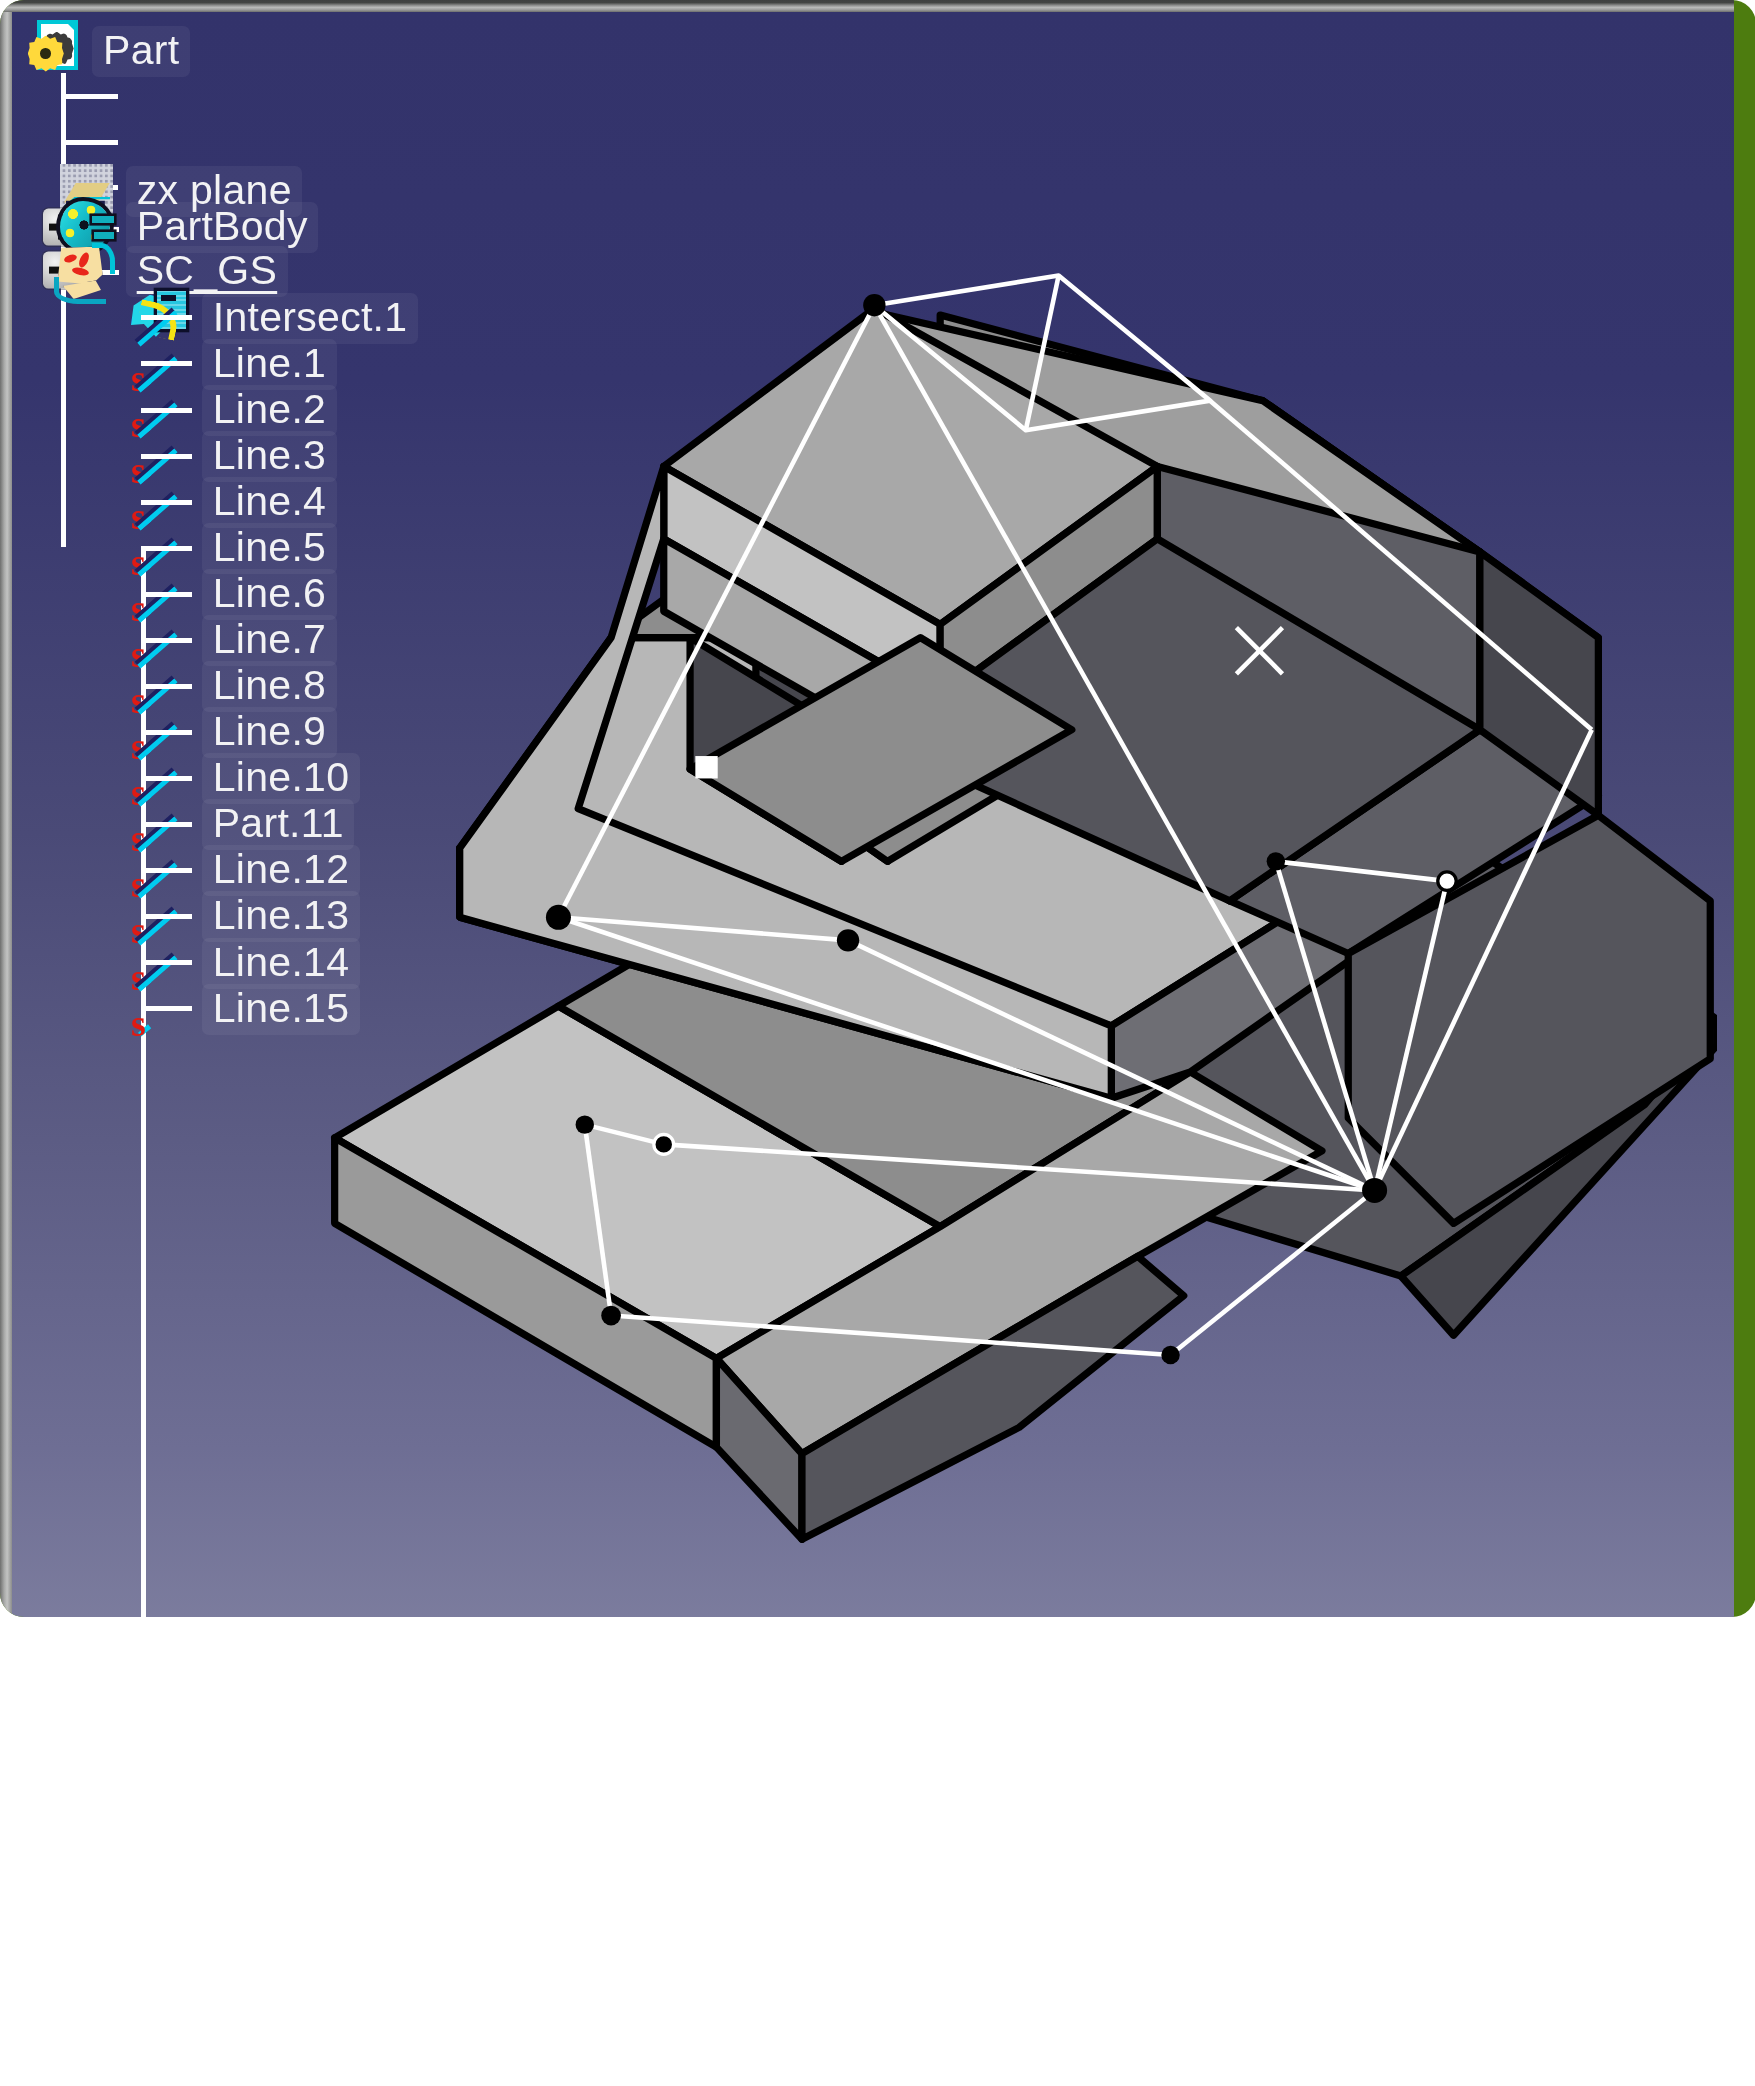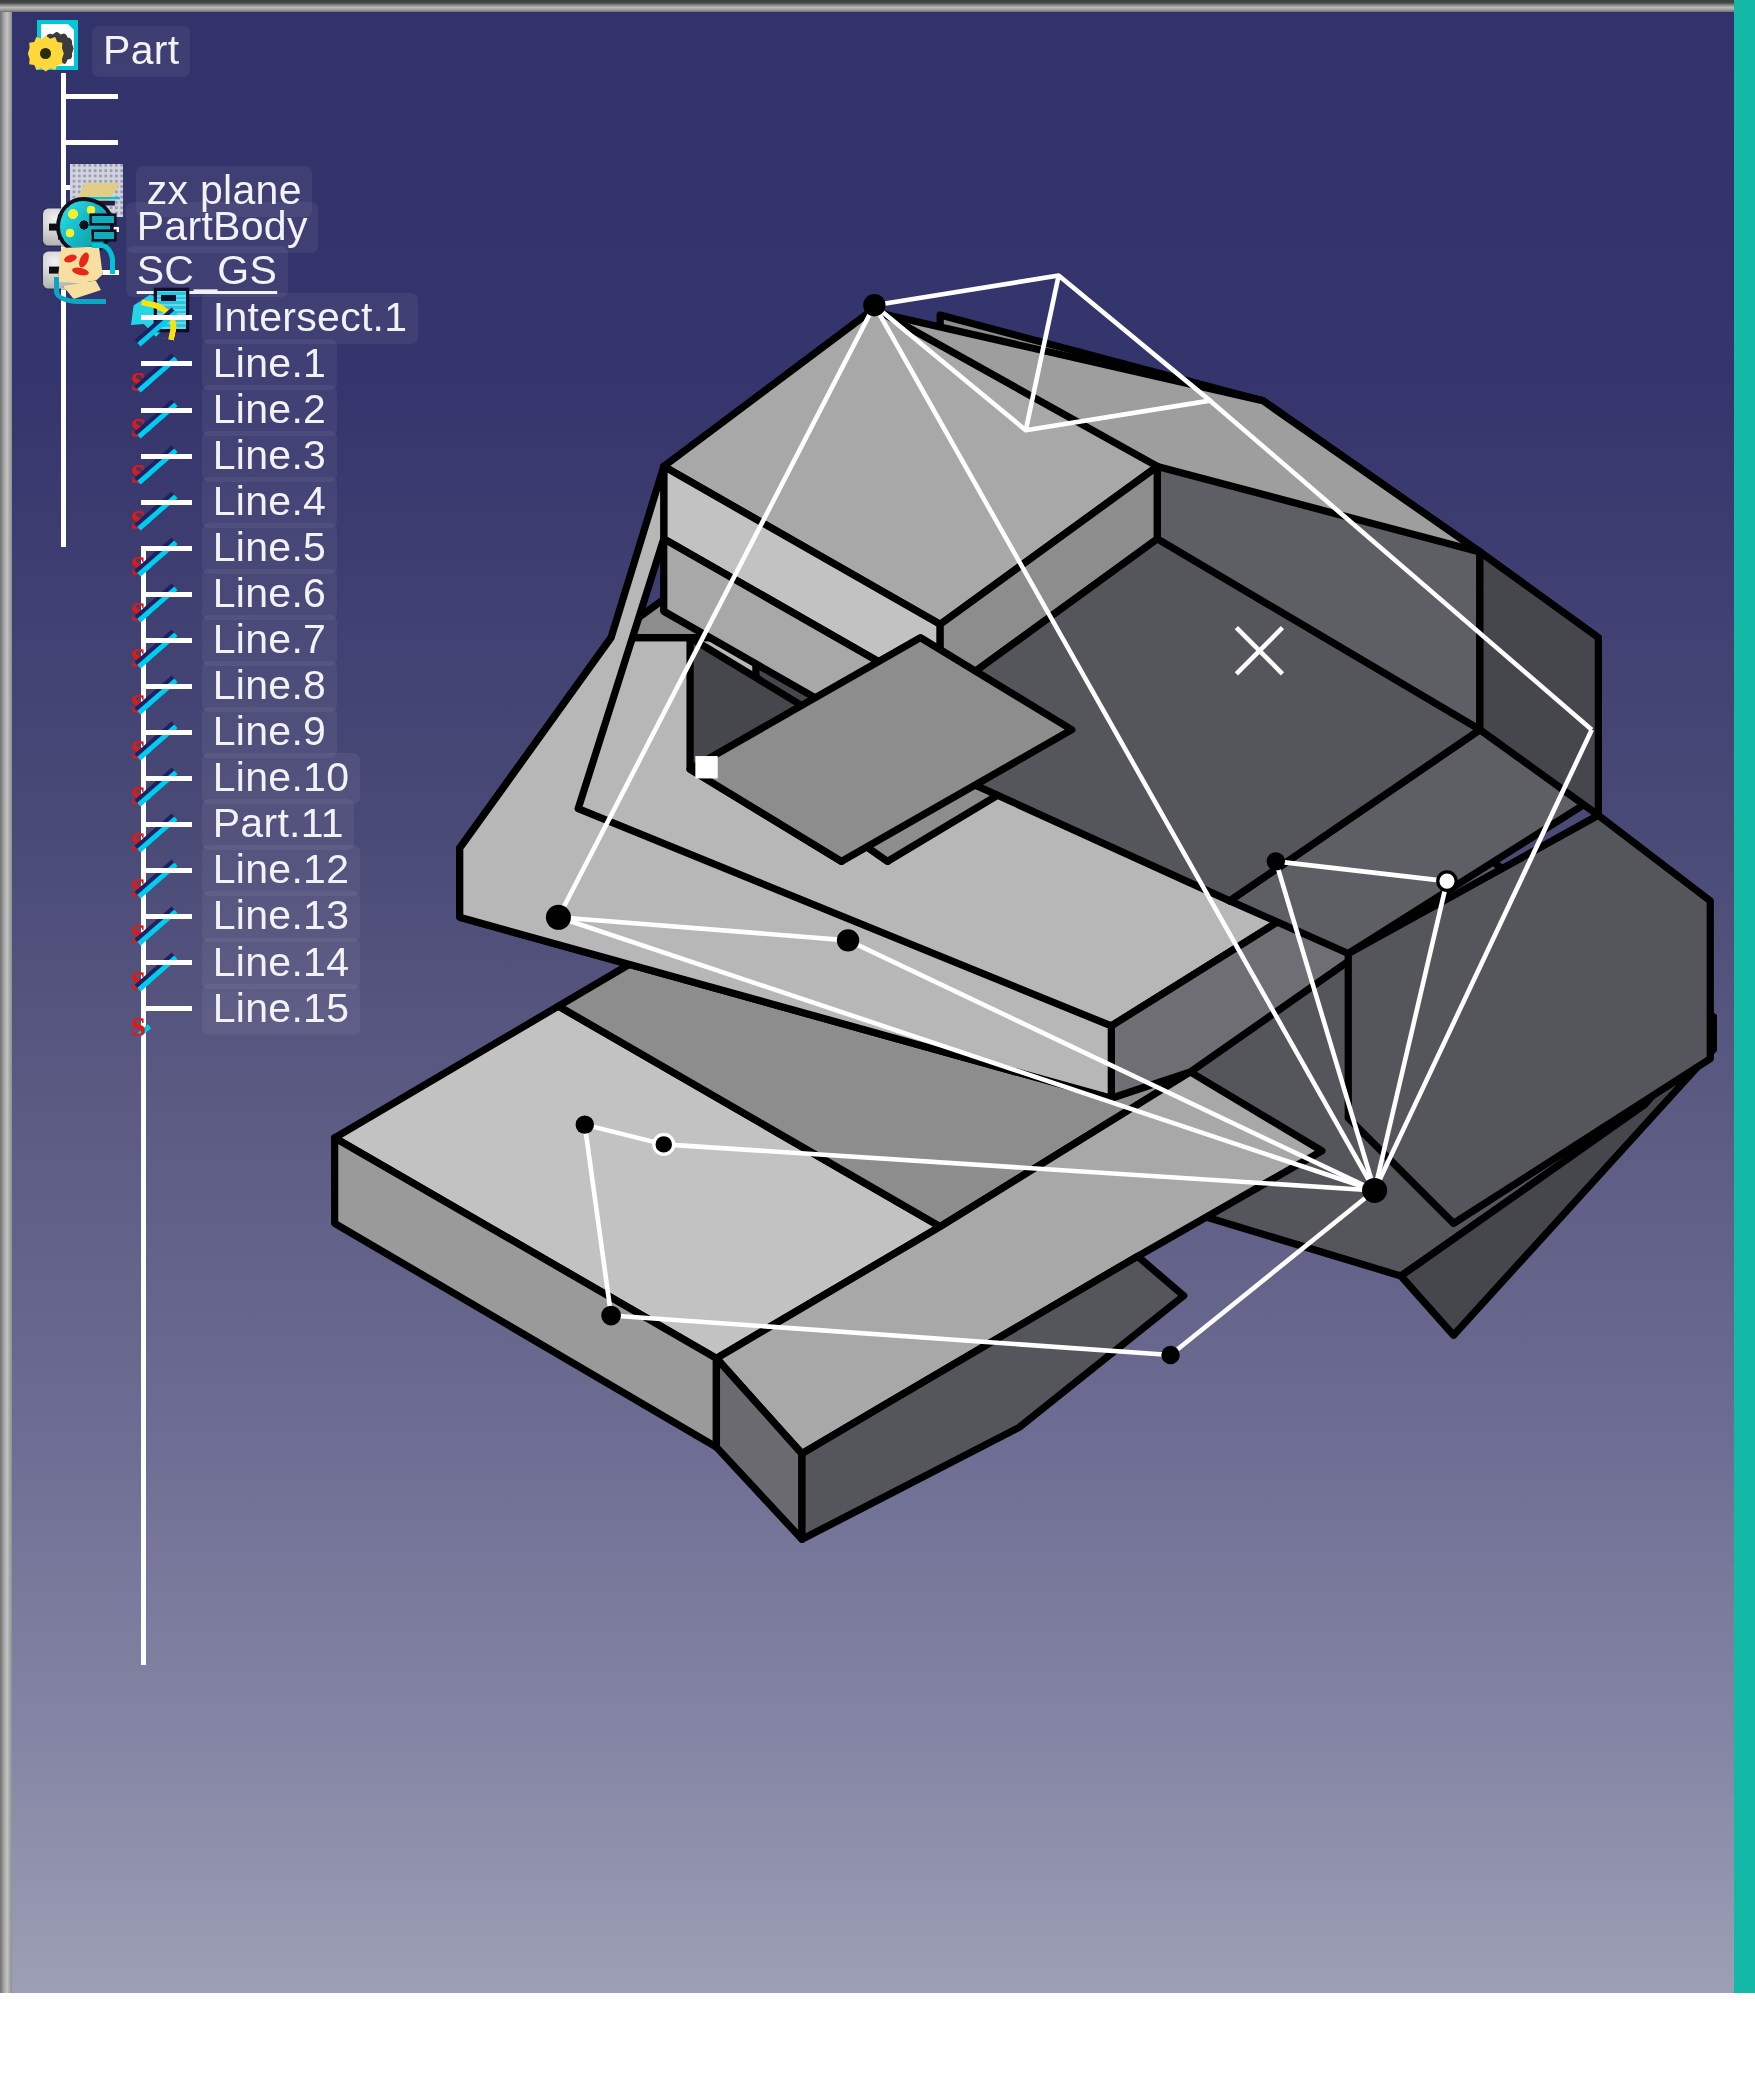--- a/index.html
+++ b/index.html
@@ -1,23 +1,24 @@
 <!DOCTYPE html>
 <html style="font-size:10.5px"><head>
 <meta charset="utf-8">
 <title>CAD Specification Tree</title>
 <style>
   html,body{margin:0;padding:0;background:#ffffff;}
   body{font-family:"Liberation Sans","DejaVu Sans",sans-serif;}
 
   #app{
     position:relative;
-    width:1756px;height:1993px;
-    background:#14b8a6;
+    width:1756px;height:1617px;
+    background:#4d7c0f;
     overflow:hidden;
+    border-radius:24px;
   }
 
   
   #chrome-top{
     position:absolute;left:0;top:0;width:1734px;height:12px;
     background:linear-gradient(to bottom,#3f4140 0%,#434543 22%,#8e8f8e 45%,#b9bab9 62%,#9a9b9a 82%,#6d6e6d 100%);
   }
   #chrome-left{
     position:absolute;left:0;top:12px;width:12px;height:2051px;
     background:linear-gradient(to right,#6e6f6e 0%,#a8a9a8 35%,#c2c3c2 60%,#8c8d8c 100%);
@@ -362,21 +363,21 @@
         <div class="tree-icon ic-part">
           <div class="page"></div>
             <div class="gearshadow"></div>
             <div class="gear"></div>
         </div>
         <div class="tree-label">Part</div>
       </div>
 
 
 
-      <div class="tree-row" style="top:140px;left:49px;justify-content:center;">
+      <div class="tree-row" style="top:140px;left:39px;justify-content:center;">
         <div class="tree-icon ic-plane">
           <div class="dither"></div>
             <div class="para"></div>
             <div class="edgec"></div>
             <div class="edged"></div>
         </div>
         <div class="tree-label">zx plane</div>
       </div>
 
       <div class="toggle" style="left:31px;top:215px;transform:translateY(-18.4px);">

